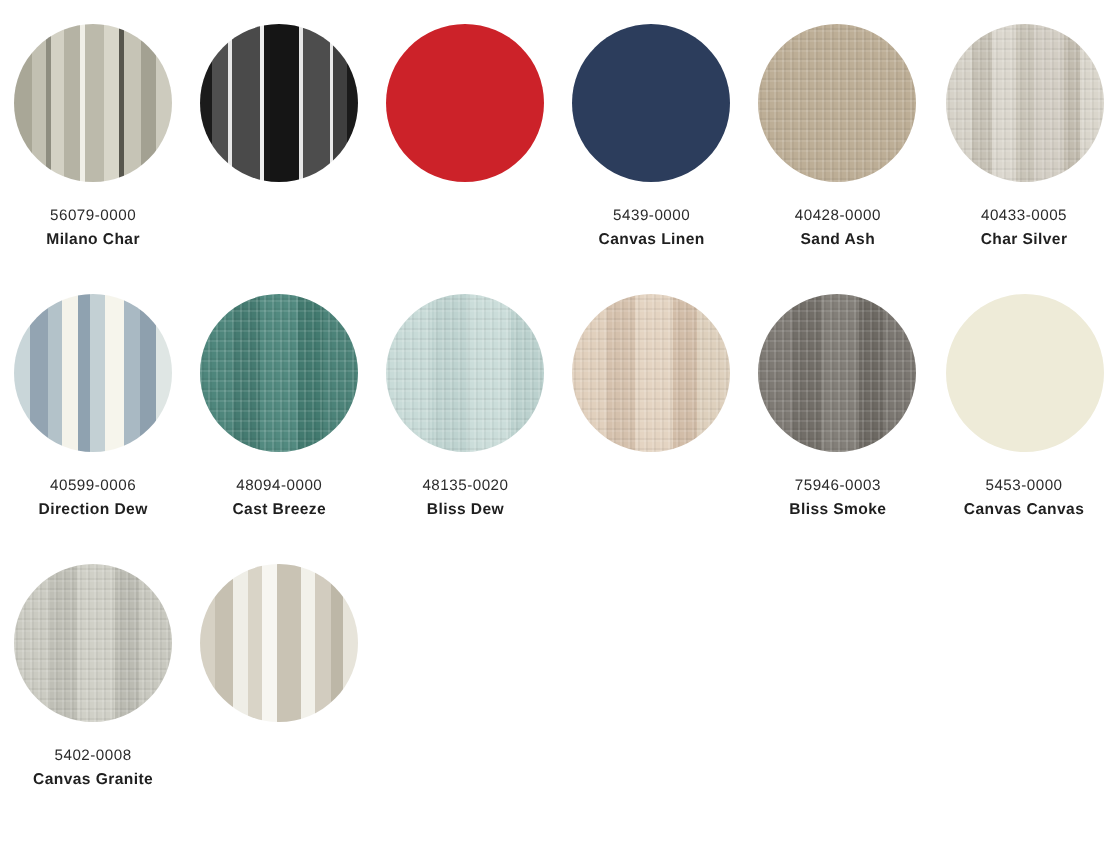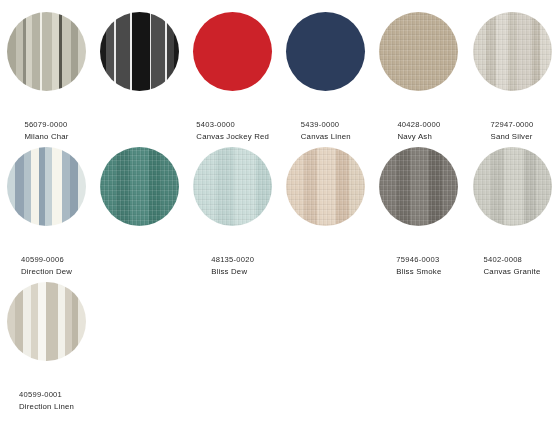--- a/index.html
+++ b/index.html
@@ -41,94 +41,96 @@
 
   
   .swatch-disc .tex {
     position: absolute;
     inset: 0;
     border-radius: 50%;
     pointer-events: none;
   }
 
   .swatch-caption {
-    margin-top: 28px;
+    margin-top: 11px;
+    text-align: center;
     line-height: 11.5px;
   }
   .swatch-code {
     display: block;
     font-size: 7.6px;
     letter-spacing: 0.25px;
     color: #2b2b2b;
     white-space: nowrap;
   }
   .swatch-title {
     display: block;
     font-size: 7.8px;
     letter-spacing: 0.2px;
     color: #1f1f1f;
     white-space: nowrap;
+    font-weight: bold;
   }
 </style>
 </head>
 <body>
 
 <div id="swatch-grid">
     <div class="swatch-cell">
       <div class="swatch-disc" style="background: linear-gradient(90deg, rgb(169, 167, 151) 0%, rgb(169, 167, 151) 11.224%, rgb(194, 192, 178) 11.224%, rgb(194, 192, 178) 20.408%, rgb(142, 141, 128) 20.408%, rgb(142, 141, 128) 23.469%, rgb(211, 209, 196) 23.469%, rgb(211, 209, 196) 31.633%, rgb(181, 179, 164) 31.633%, rgb(181, 179, 164) 41.837%, rgb(240, 239, 231) 41.837%, rgb(240, 239, 231) 44.898%, rgb(188, 186, 171) 44.898%, rgb(188, 186, 171) 57.143%, rgb(216, 214, 201) 57.143%, rgb(216, 214, 201) 66.327%, rgb(87, 86, 77) 66.327%, rgb(87, 86, 77) 69.388%, rgb(198, 196, 182) 69.388%, rgb(198, 196, 182) 80.612%, rgb(163, 161, 146) 80.612%, rgb(163, 161, 146) 89.796%, rgb(205, 203, 190) 89.796%, rgb(205, 203, 190) 100%) rgb(185, 184, 169);"></div>
       <div class="swatch-caption">
         <span class="swatch-code">56079-0000</span>
         <span class="swatch-title">Milano Char</span>
       </div>
     </div>
     <div class="swatch-cell">
       <div class="swatch-disc" style="background: linear-gradient(90deg, rgb(27, 27, 27) 0%, rgb(27, 27, 27) 7.865%, rgb(79, 79, 79) 7.865%, rgb(79, 79, 79) 17.978%, rgb(232, 232, 232) 17.978%, rgb(232, 232, 232) 20.225%, rgb(74, 74, 74) 20.225%, rgb(74, 74, 74) 38.202%, rgb(237, 237, 237) 38.202%, rgb(237, 237, 237) 40.449%, rgb(21, 21, 21) 40.449%, rgb(21, 21, 21) 62.921%, rgb(230, 230, 230) 62.921%, rgb(230, 230, 230) 65.169%, rgb(77, 77, 77) 65.169%, rgb(77, 77, 77) 82.022%, rgb(233, 233, 233) 82.022%, rgb(233, 233, 233) 84.27%, rgb(63, 63, 63) 84.27%, rgb(63, 63, 63) 93.258%, rgb(26, 26, 26) 93.258%, rgb(26, 26, 26) 100%) rgb(75, 75, 75);"></div>
     </div>
     <div class="swatch-cell">
       <div class="swatch-disc" style="background: rgb(204, 34, 41);"></div>
-      <div class="swatch-caption">
-        <span class="swatch-code">5403-0000</span>
-        <span class="swatch-title">Canvas Jockey Red</span>
-      </div>
     </div>
     <div class="swatch-cell">
       <div class="swatch-disc" style="background: rgb(44, 61, 92);"></div>
       <div class="swatch-caption">
         <span class="swatch-code">5439-0000</span>
         <span class="swatch-title">Canvas Linen</span>
       </div>
     </div>
     <div class="swatch-cell">
       <div class="swatch-disc" style="background: rgb(189, 174, 150);">
         <div class="tex" style="background-image: repeating-linear-gradient(90deg, rgba(255, 255, 255, 0.16) 0px, rgba(255, 255, 255, 0.16) 1px, rgba(0, 0, 0, 0.05) 1px, rgba(0, 0, 0, 0.05) 2px, rgba(255, 255, 255, 0) 2px, rgba(255, 255, 255, 0) 4px), repeating-linear-gradient(0deg, rgba(255, 255, 255, 0.13) 0px, rgba(255, 255, 255, 0.13) 1px, rgba(0, 0, 0, 0.06) 1px, rgba(0, 0, 0, 0.06) 2px, rgba(255, 255, 255, 0) 2px, rgba(255, 255, 255, 0) 5px); opacity: 0.75;"></div>
       </div>
       <div class="swatch-caption">
         <span class="swatch-code">40428-0000</span>
-        <span class="swatch-title">Navy Ash</span>
+        <span class="swatch-title">Sand Ash</span>
       </div>
     </div>
     <div class="swatch-cell">
       <div class="swatch-disc" style="background: linear-gradient(90deg, rgb(214, 210, 200) 0%, rgb(214, 210, 200) 16.456%, rgb(198, 193, 181) 16.456%, rgb(198, 193, 181) 29.114%, rgb(219, 215, 206) 29.114%, rgb(219, 215, 206) 44.304%, rgb(201, 196, 184) 44.304%, rgb(201, 196, 184) 55.696%, rgb(211, 206, 196) 55.696%, rgb(211, 206, 196) 74.684%, rgb(194, 188, 175) 74.684%, rgb(194, 188, 175) 84.81%, rgb(218, 214, 204) 84.81%, rgb(218, 214, 204) 100%) rgb(207, 202, 191);">
         <div class="tex" style="background-image: repeating-linear-gradient(90deg, rgba(255, 255, 255, 0.16) 0px, rgba(255, 255, 255, 0.16) 1px, rgba(0, 0, 0, 0.05) 1px, rgba(0, 0, 0, 0.05) 2px, rgba(255, 255, 255, 0) 2px, rgba(255, 255, 255, 0) 4px), repeating-linear-gradient(0deg, rgba(255, 255, 255, 0.13) 0px, rgba(255, 255, 255, 0.13) 1px, rgba(0, 0, 0, 0.06) 1px, rgba(0, 0, 0, 0.06) 2px, rgba(255, 255, 255, 0) 2px, rgba(255, 255, 255, 0) 5px); opacity: 0.75;"></div>
       </div>
       <div class="swatch-caption">
-        <span class="swatch-code">72947-0000</span>
-        <span class="swatch-title">Sand Silver</span>
+        <span class="swatch-code">40433-0005</span>
+        <span class="swatch-title">Char Silver</span>
       </div>
     </div>
     <div class="swatch-cell">
       <div class="swatch-disc" style="background: linear-gradient(90deg, rgb(201, 214, 217) 0%, rgb(201, 214, 217) 10.112%, rgb(147, 164, 178) 10.112%, rgb(147, 164, 178) 21.348%, rgb(179, 194, 201) 21.348%, rgb(179, 194, 201) 30.337%, rgb(244, 243, 234) 30.337%, rgb(244, 243, 234) 40.449%, rgb(143, 162, 176) 40.449%, rgb(143, 162, 176) 48.315%, rgb(195, 208, 212) 48.315%, rgb(195, 208, 212) 57.303%, rgb(246, 245, 236) 57.303%, rgb(246, 245, 236) 69.663%, rgb(169, 185, 195) 69.663%, rgb(169, 185, 195) 79.775%, rgb(142, 160, 174) 79.775%, rgb(142, 160, 174) 89.888%, rgb(223, 230, 228) 89.888%, rgb(223, 230, 228) 100%) rgb(185, 198, 205);"></div>
       <div class="swatch-caption">
         <span class="swatch-code">40599-0006</span>
         <span class="swatch-title">Direction Dew</span>
       </div>
     </div>
     <div class="swatch-cell">
       <div class="swatch-disc" style="background: linear-gradient(90deg, rgb(78, 134, 124) 0%, rgb(78, 134, 124) 20.69%, rgb(69, 123, 113) 20.69%, rgb(69, 123, 113) 37.931%, rgb(82, 138, 128) 37.931%, rgb(82, 138, 128) 62.069%, rgb(66, 122, 111) 62.069%, rgb(66, 122, 111) 77.586%, rgb(76, 131, 121) 77.586%, rgb(76, 131, 121) 100%) rgb(74, 129, 119);">
         <div class="tex" style="background-image: repeating-linear-gradient(90deg, rgba(255, 255, 255, 0.16) 0px, rgba(255, 255, 255, 0.16) 1px, rgba(0, 0, 0, 0.05) 1px, rgba(0, 0, 0, 0.05) 2px, rgba(255, 255, 255, 0) 2px, rgba(255, 255, 255, 0) 4px), repeating-linear-gradient(0deg, rgba(255, 255, 255, 0.13) 0px, rgba(255, 255, 255, 0.13) 1px, rgba(0, 0, 0, 0.06) 1px, rgba(0, 0, 0, 0.06) 2px, rgba(255, 255, 255, 0) 2px, rgba(255, 255, 255, 0) 5px); opacity: 0.75;"></div>
+      </div>
+      <div class="swatch-caption">
+        <span class="swatch-code">48094-0000</span>
+        <span class="swatch-title">Cast Breeze</span>
       </div>
     </div>
     <div class="swatch-cell">
       <div class="swatch-disc" style="background: linear-gradient(90deg, rgb(200, 219, 216) 0%, rgb(200, 219, 216) 29.167%, rgb(190, 211, 208) 29.167%, rgb(190, 211, 208) 52.083%, rgb(203, 221, 218) 52.083%, rgb(203, 221, 218) 79.167%, rgb(187, 209, 206) 79.167%, rgb(187, 209, 206) 100%) rgb(195, 215, 212);">
         <div class="tex" style="background-image: repeating-linear-gradient(90deg, rgba(255, 255, 255, 0.16) 0px, rgba(255, 255, 255, 0.16) 1px, rgba(0, 0, 0, 0.05) 1px, rgba(0, 0, 0, 0.05) 2px, rgba(255, 255, 255, 0) 2px, rgba(255, 255, 255, 0) 4px), repeating-linear-gradient(0deg, rgba(255, 255, 255, 0.13) 0px, rgba(255, 255, 255, 0.13) 1px, rgba(0, 0, 0, 0.06) 1px, rgba(0, 0, 0, 0.06) 2px, rgba(255, 255, 255, 0) 2px, rgba(255, 255, 255, 0) 5px); opacity: 0.75;"></div>
       </div>
       <div class="swatch-caption">
         <span class="swatch-code">48135-0020</span>
         <span class="swatch-title">Bliss Dew</span>
       </div>
@@ -141,28 +143,31 @@
     <div class="swatch-cell">
       <div class="swatch-disc" style="background: linear-gradient(90deg, rgb(126, 122, 116) 0%, rgb(126, 122, 116) 22.414%, rgb(114, 110, 104) 22.414%, rgb(114, 110, 104) 39.655%, rgb(131, 127, 121) 39.655%, rgb(131, 127, 121) 63.793%, rgb(109, 105, 99) 63.793%, rgb(109, 105, 99) 79.31%, rgb(123, 119, 113) 79.31%, rgb(123, 119, 113) 100%) rgb(121, 117, 111);">
         <div class="tex" style="background-image: repeating-linear-gradient(90deg, rgba(255, 255, 255, 0.16) 0px, rgba(255, 255, 255, 0.16) 1px, rgba(0, 0, 0, 0.05) 1px, rgba(0, 0, 0, 0.05) 2px, rgba(255, 255, 255, 0) 2px, rgba(255, 255, 255, 0) 4px), repeating-linear-gradient(0deg, rgba(255, 255, 255, 0.13) 0px, rgba(255, 255, 255, 0.13) 1px, rgba(0, 0, 0, 0.06) 1px, rgba(0, 0, 0, 0.06) 2px, rgba(255, 255, 255, 0) 2px, rgba(255, 255, 255, 0) 5px); opacity: 0.75;"></div>
       </div>
       <div class="swatch-caption">
         <span class="swatch-code">75946-0003</span>
         <span class="swatch-title">Bliss Smoke</span>
       </div>
     </div>
     <div class="swatch-cell">
+      <div class="swatch-disc" style="background: rgb(238, 235, 216);"></div>
+      <div class="swatch-caption">
+        <span class="swatch-code">5453-0000</span>
+        <span class="swatch-title">Canvas Canvas</span>
+      </div>
+    </div>
+    <div class="swatch-cell">
       <div class="swatch-disc" style="background: linear-gradient(90deg, rgb(203, 203, 194) 0%, rgb(203, 203, 194) 22.642%, rgb(191, 191, 182) 22.642%, rgb(191, 191, 182) 39.623%, rgb(208, 208, 199) 39.623%, rgb(208, 208, 199) 64.151%, rgb(187, 187, 178) 64.151%, rgb(187, 187, 178) 79.245%, rgb(200, 200, 191) 79.245%, rgb(200, 200, 191) 100%) rgb(198, 198, 189);">
         <div class="tex" style="background-image: repeating-linear-gradient(90deg, rgba(255, 255, 255, 0.16) 0px, rgba(255, 255, 255, 0.16) 1px, rgba(0, 0, 0, 0.05) 1px, rgba(0, 0, 0, 0.05) 2px, rgba(255, 255, 255, 0) 2px, rgba(255, 255, 255, 0) 4px), repeating-linear-gradient(0deg, rgba(255, 255, 255, 0.13) 0px, rgba(255, 255, 255, 0.13) 1px, rgba(0, 0, 0, 0.06) 1px, rgba(0, 0, 0, 0.06) 2px, rgba(255, 255, 255, 0) 2px, rgba(255, 255, 255, 0) 5px); opacity: 0.75;"></div>
       </div>
       <div class="swatch-caption">
         <span class="swatch-code">5402-0008</span>
         <span class="swatch-title">Canvas Granite</span>
       </div>
     </div>
     <div class="swatch-cell">
       <div class="swatch-disc" style="background: linear-gradient(90deg, rgb(214, 209, 196) 0%, rgb(214, 209, 196) 9.783%, rgb(198, 192, 177) 9.783%, rgb(198, 192, 177) 20.652%, rgb(239, 238, 231) 20.652%, rgb(239, 238, 231) 30.435%, rgb(217, 212, 199) 30.435%, rgb(217, 212, 199) 39.13%, rgb(247, 246, 241) 39.13%, rgb(247, 246, 241) 48.913%, rgb(201, 195, 180) 48.913%, rgb(201, 195, 180) 64.13%, rgb(242, 241, 234) 64.13%, rgb(242, 241, 234) 72.826%, rgb(210, 204, 191) 72.826%, rgb(210, 204, 191) 82.609%, rgb(189, 183, 167) 82.609%, rgb(189, 183, 167) 90.217%, rgb(231, 228, 218) 90.217%, rgb(231, 228, 218) 100%) rgb(222, 218, 207);"></div>
-      <div class="swatch-caption">
-        <span class="swatch-code">40599-0001</span>
-        <span class="swatch-title">Direction Linen</span>
-      </div>
     </div>
   </div>
 
 </body></html>

